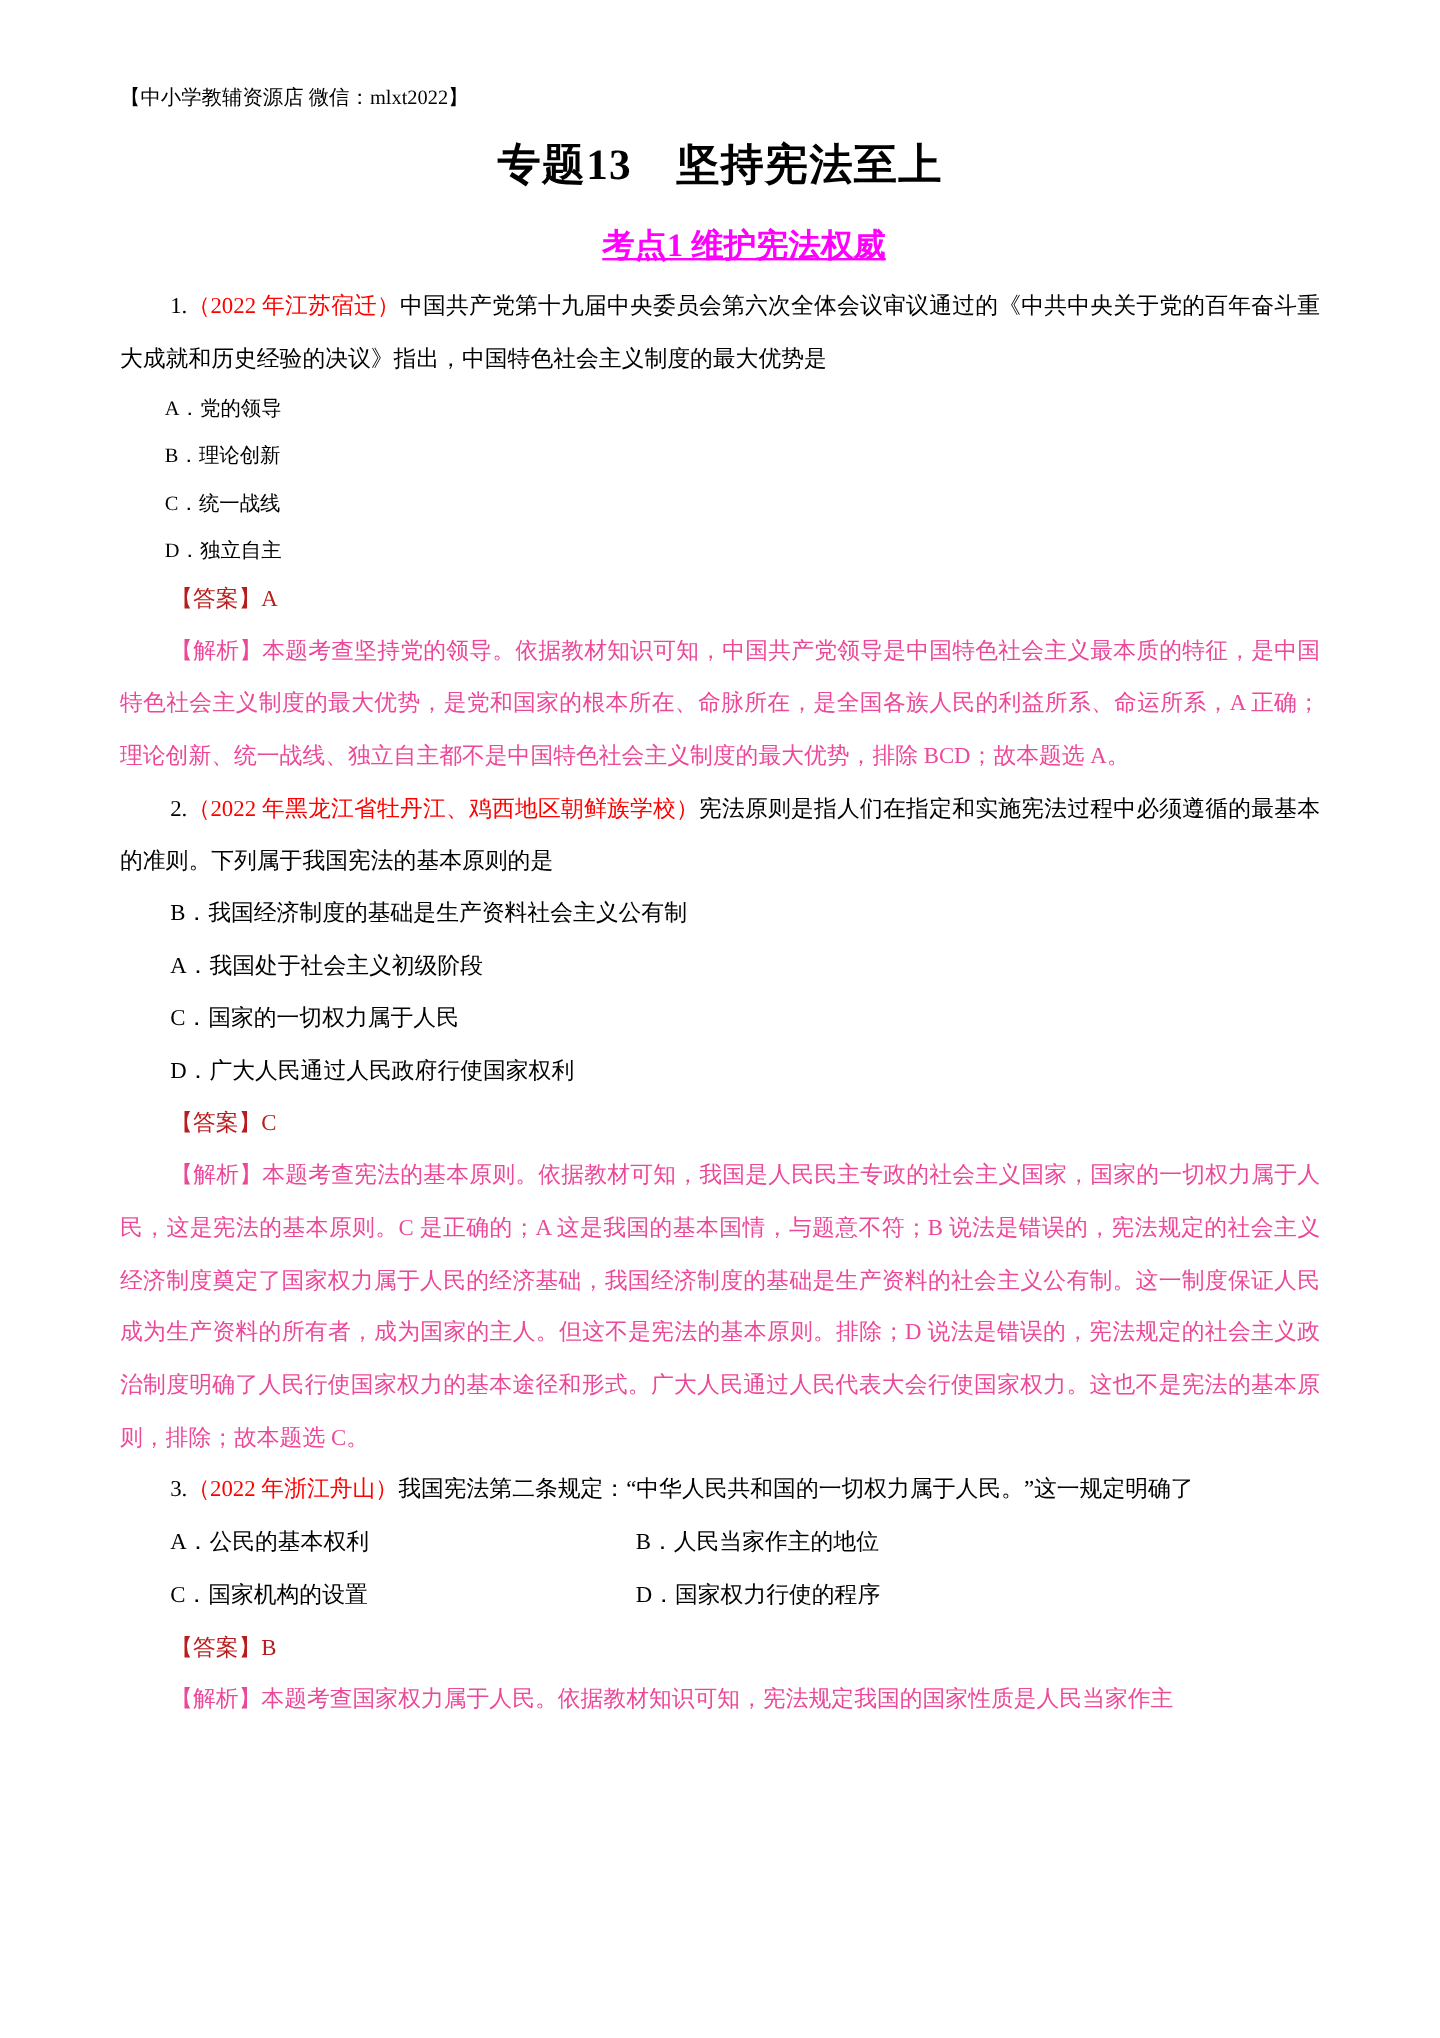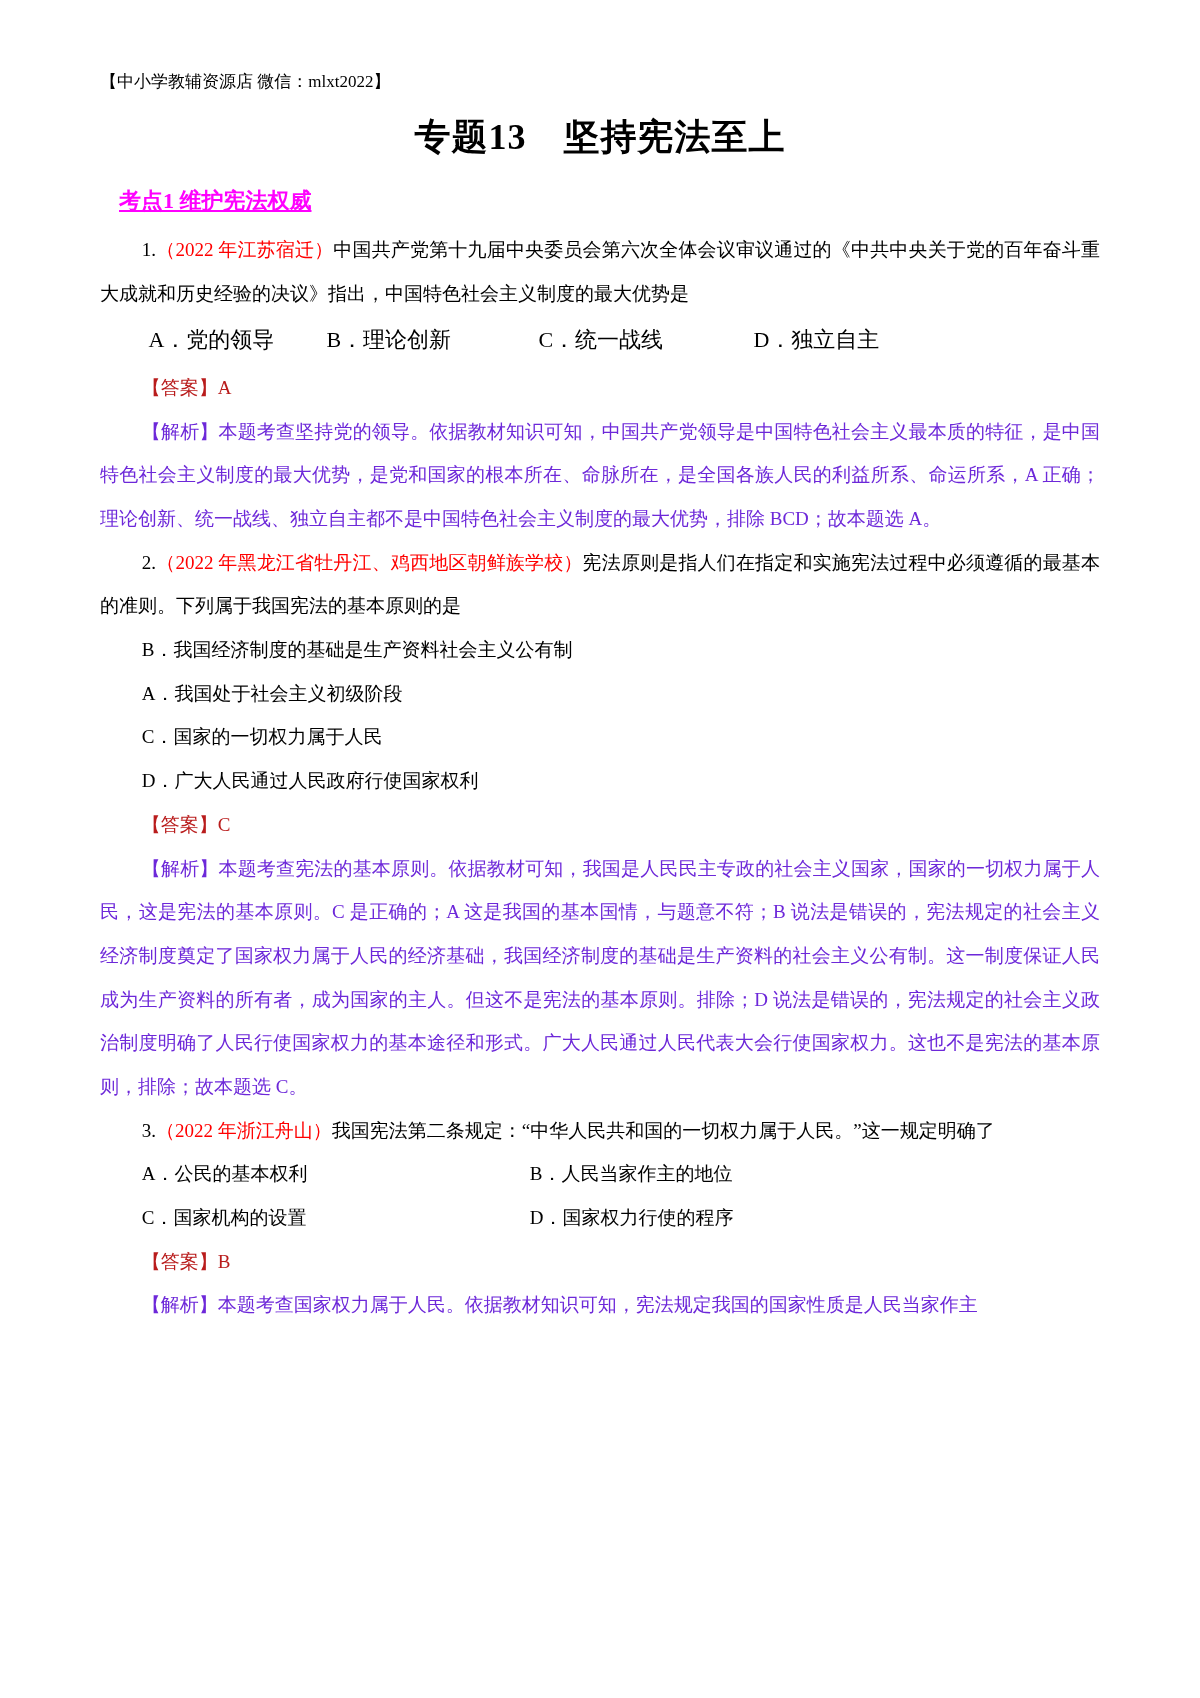--- a/index.html
+++ b/index.html
@@ -18,42 +18,44 @@
   .doc-title {
     text-align: center;
     font-size: 36px;
     font-weight: bold;
     margin: 18px 0 24px 0;
     letter-spacing: 1px;
   }
 
   .section-heading {
     color: #ff00ff;
-    font-size: 22px;
+    font-size: 27px;
     font-weight: bold;
     text-decoration: underline;
-    margin: 6px 0 12px 19px;
+    margin: 6px 0 12px 40px;
+    text-align: center;
   }
 
   .para {
     font-size: 19px;
     line-height: 2.3;
     text-align: justify;
     text-indent: 2.2em;
     margin: 0;
   }
 
   .red  { color: #ff0000; }
-  .blue { color: #6d28d9; }
+  .blue { color: #ec4899; }
 
   .options-inline {
     display: flex;
     padding-left: 2.2em;
-    font-size: 22px;
+    font-size: 17px;
     line-height: 2.3;
+    flex-direction: column;
   }
   .options-inline .opt-a { width: 178px; }
   .options-inline .opt-b { width: 212px; }
   .options-inline .opt-c { width: 215px; }
 
   .options-stacked {
     padding-left: 2.2em;
     font-size: 19px;
     line-height: 2.3;
   }

